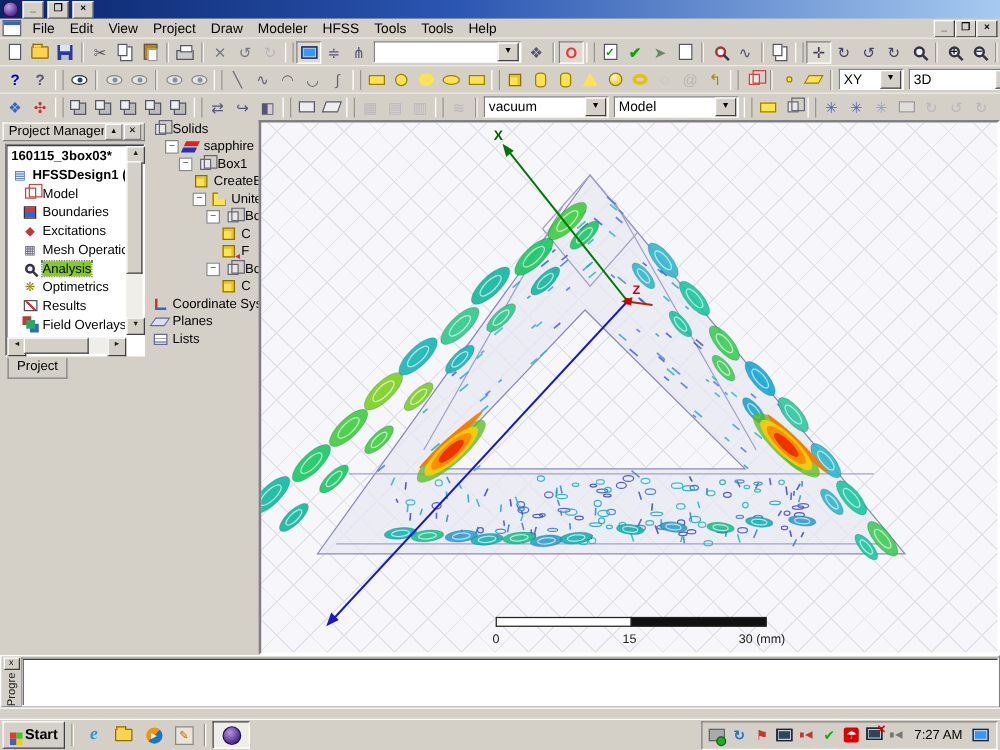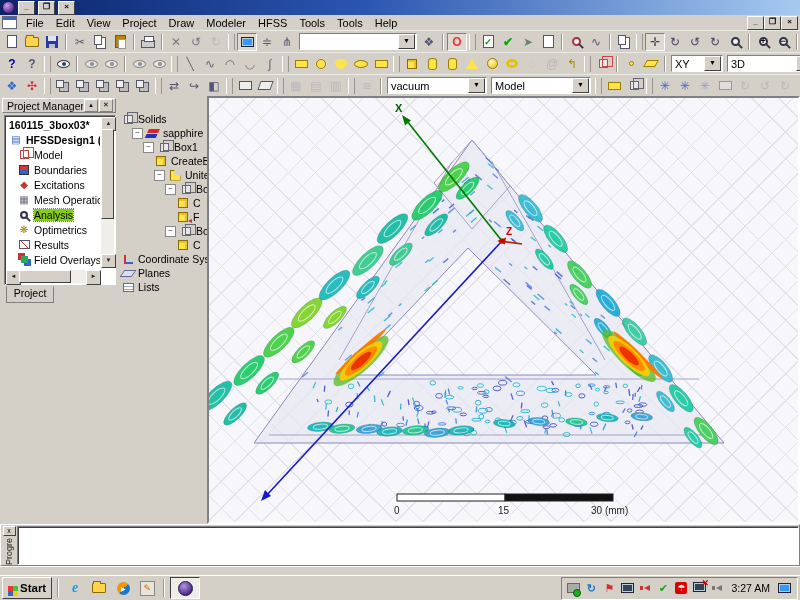--- a/index.html
+++ b/index.html
@@ -83,39 +83,39 @@
   .ic-plane2{width:12px;height:7px;border:1px solid #669;background:#dde;transform:skewX(-35deg)}
   .ic-list{width:11px;height:9px;border:1px solid #669;background:linear-gradient(#fff 2px,#9ab 2px 3px,#fff 3px 5px,#9ab 5px 6px,#fff 6px)}
   .ic-stack3{width:7px;height:7px;background:#2a6;box-shadow:3px 3px 0 #36c,-3px -3px 0 #c33;margin:3px}
   .ic-bound{width:10px;height:10px;background:linear-gradient(#d33 50%,#36c 50%);border:1px solid #333}
   .ic-chart{width:11px;height:9px;border:1px solid #556;background:linear-gradient(45deg,transparent 44%,#d33 44% 56%,transparent 56%),#fff}
 
   
   #main{left:0;top:96px;width:800px;height:428px;background:#d4d0c8}
   #leftcol{left:0;top:0;width:118px;height:428px}
   .panel{background:#d4d0c8}
-  .panel-h{height:15px;display:flex;align-items:center;padding:0 2px 0 4px;border:1px solid;border-color:#fff #808080 #808080 #fff;box-sizing:border-box}
+  .panel-h{height:15px;display:flex;padding:0 2px 0 4px;border:1px solid;border-color:#fff #808080 #808080 #fff;box-sizing:border-box}
   .panel-h .pt{flex:1;font-size:10.5px;white-space:nowrap;overflow:hidden}
   .ph-btn{width:12px;height:11px;background:#d4d0c8;border:1px solid;border-color:#fff #808080 #808080 #fff;font-size:7px;line-height:9px;text-align:center;margin-left:1px}
   .whitebox{background:#fff;border:1px solid;border-color:#808080 #fff #fff #808080;box-shadow:inset 1px 1px 0 #404040}
 
   .trow{height:15px;display:flex;align-items:center;white-space:nowrap;overflow:hidden}
   .trow .exp{width:9px;height:9px;border:1px solid #888;background:#fff;font-size:8px;line-height:7px;text-align:center;margin-right:3px;flex:0 0 auto;color:#333}
   .trow .ticon{margin-right:3px;flex:0 0 auto;display:inline-flex;align-items:center;justify-content:center;width:14px}
   .trow .lbl{font-size:10.5px}
   .trow .lbl.bold{font-weight:bold}
   .trow.sel .lbl{background:#84cc16;outline:1px dotted #777}
 
   
   .sbtn{background:#d4d0c8;border:1px solid;border-color:#fff #404040 #404040 #fff;font-size:6px;line-height:10px;text-align:center;color:#222}
   .strack{background:#f0eee8}
   .sthumb{background:#d4d0c8;border:1px solid;border-color:#fff #404040 #404040 #fff}
 
   
-  #modeltree{left:118px;top:16px;width:89px;height:428px;border-right:1px solid #808080;overflow:hidden}
+  #modeltree{left:118px;top:0;width:89px;height:428px;border-right:1px solid #808080;overflow:hidden}
   #modeltree .trow{height:14px}
 
   
   #viewport{left:207px;top:0;width:593px;height:428px;box-sizing:border-box;border:2px solid;border-color:#808080 #fff #fff #808080;
     background-color:#f7f7fb;
     background-image:repeating-linear-gradient(45deg,transparent 0 18px,#e2e2ea 18px 19px),
                      repeating-linear-gradient(-45deg,transparent 0 18px,#e2e2ea 18px 19px)}
   #scene{position:absolute;left:0;top:0}
 
   
@@ -1181,18 +1181,18 @@
         <span class="tri">
           <span class="avira">☂</span>
         </span>
         <span class="tri">
           <span class="neterr" style="position: relative;"><span class="ic ic-mon dark"></span></span>
         </span>
         <span class="tri">
           <span class="spk"></span>
         </span>
       </span>
-    <span class="clock">3:27 AM</span>
+    <span class="clock">7:27 AM</span>
     <span class="tri">
         <span class="ic ic-mon"></span>
       </span>
   </div>
 </div>
 
 </body></html>

